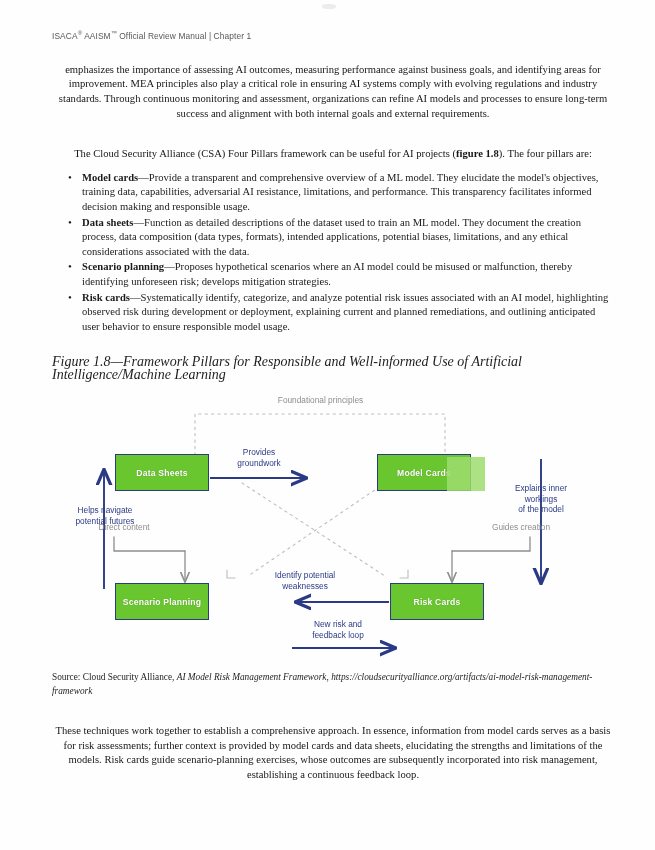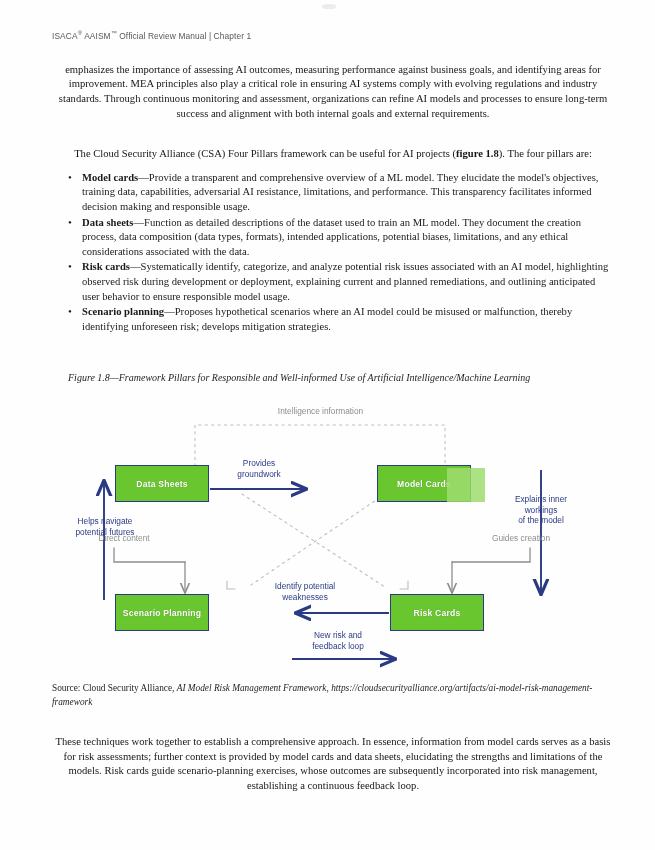--- a/index.html
+++ b/index.html
@@ -83,25 +83,25 @@
   }
   ul.pillars li:before {
     content: "\2022";
     position: absolute;
     left: -2px;
     top: -1px;
     font-size: 11px;
   }
   ul.pillars b { font-weight: bold; }
   .figcaption {
-    font-size: 10px;
+    font-size: 14px;
     font-style: italic;
     line-height: 13px;
     color: #1d1d1d;
-    margin: 16px;
+    margin: 0;
   }
   .source {
     font-size: 9.3px;
     line-height: 13.4px;
     color: #1d1d1d;
     margin: 0;
   }
   .source i { font-style: italic; }
 
   
@@ -167,22 +167,22 @@
     <div class="gap-2"></div>
 
 
     <div class="gap-3"></div>
 
     <p class="body"><span>The Cloud Security Alliance (CSA) Four Pillars framework can be useful for AI projects (</span><b>figure 1.8</b><span>). The four pillars are:</span></p>
 
     <ul class="pillars">
       <li><b>Model cards</b><span>—Provide a transparent and comprehensive overview of a ML model. They elucidate the model's objectives, training data, capabilities, adversarial AI resistance, limitations, and performance. This transparency facilitates informed decision making and responsible usage.</span></li>
       <li><b>Data sheets</b><span>—Function as detailed descriptions of the dataset used to train an ML model. They document the creation process, data composition (data types, formats), intended applications, potential biases, limitations, and any ethical considerations associated with the data.</span></li>
+      <li><b>Scenario planning</b><span>—Proposes hypothetical scenarios where an AI model could be misused or malfunction, thereby identifying unforeseen risk; develops mitigation strategies.</span></li>
       <li><b>Risk cards</b><span>—Systematically identify, categorize, and analyze potential risk issues associated with an AI model, highlighting observed risk during development or deployment, explaining current and planned remediations, and outlining anticipated user behavior to ensure responsible model usage.</span></li>
-      <li><b>Scenario planning</b><span>—Proposes hypothetical scenarios where an AI model could be misused or malfunction, thereby identifying unforeseen risk; develops mitigation strategies.</span></li>
     </ul>
 
     <div style="height:20px"></div>
 
     <p class="figcaption">Figure 1.8—Framework Pillars for Responsible and Well-informed Use of Artificial Intelligence/Machine Learning</p>
 
     <div class="figure-wrap">
 
       <svg width="562" height="272" viewBox="0 0 562 272">
         <defs>
@@ -239,21 +239,21 @@
       <div class="smudge" style="left:395px; top:68px; width:38px; height:34px;"></div>
 
       <div class="fig-box" style="left:63px; top:194px; width:94px; height:37px;">
         <span>Scenario Planning</span>
       </div>
 
       <div class="fig-box" style="left:338px; top:194px; width:94px; height:37px;">
         <span>Risk Cards</span>
       </div>
 
-      <div class="lbl grey" style="left:196px; top:6px; width:145px;">Intelligence information</div>
+      <div class="lbl grey" style="left:196px; top:6px; width:145px;">Foundational principles</div>
 
       <div class="lbl" style="left:168px; top:58px; width:78px;">Provides
 groundwork</div>
 
       <div class="lbl" style="left:5px; top:116px; width:96px;">Helps navigate
 potential futures</div>
 
       <div class="lbl" style="left:441px; top:94px; width:96px;">Explains inner
 workings
 of the model</div>

